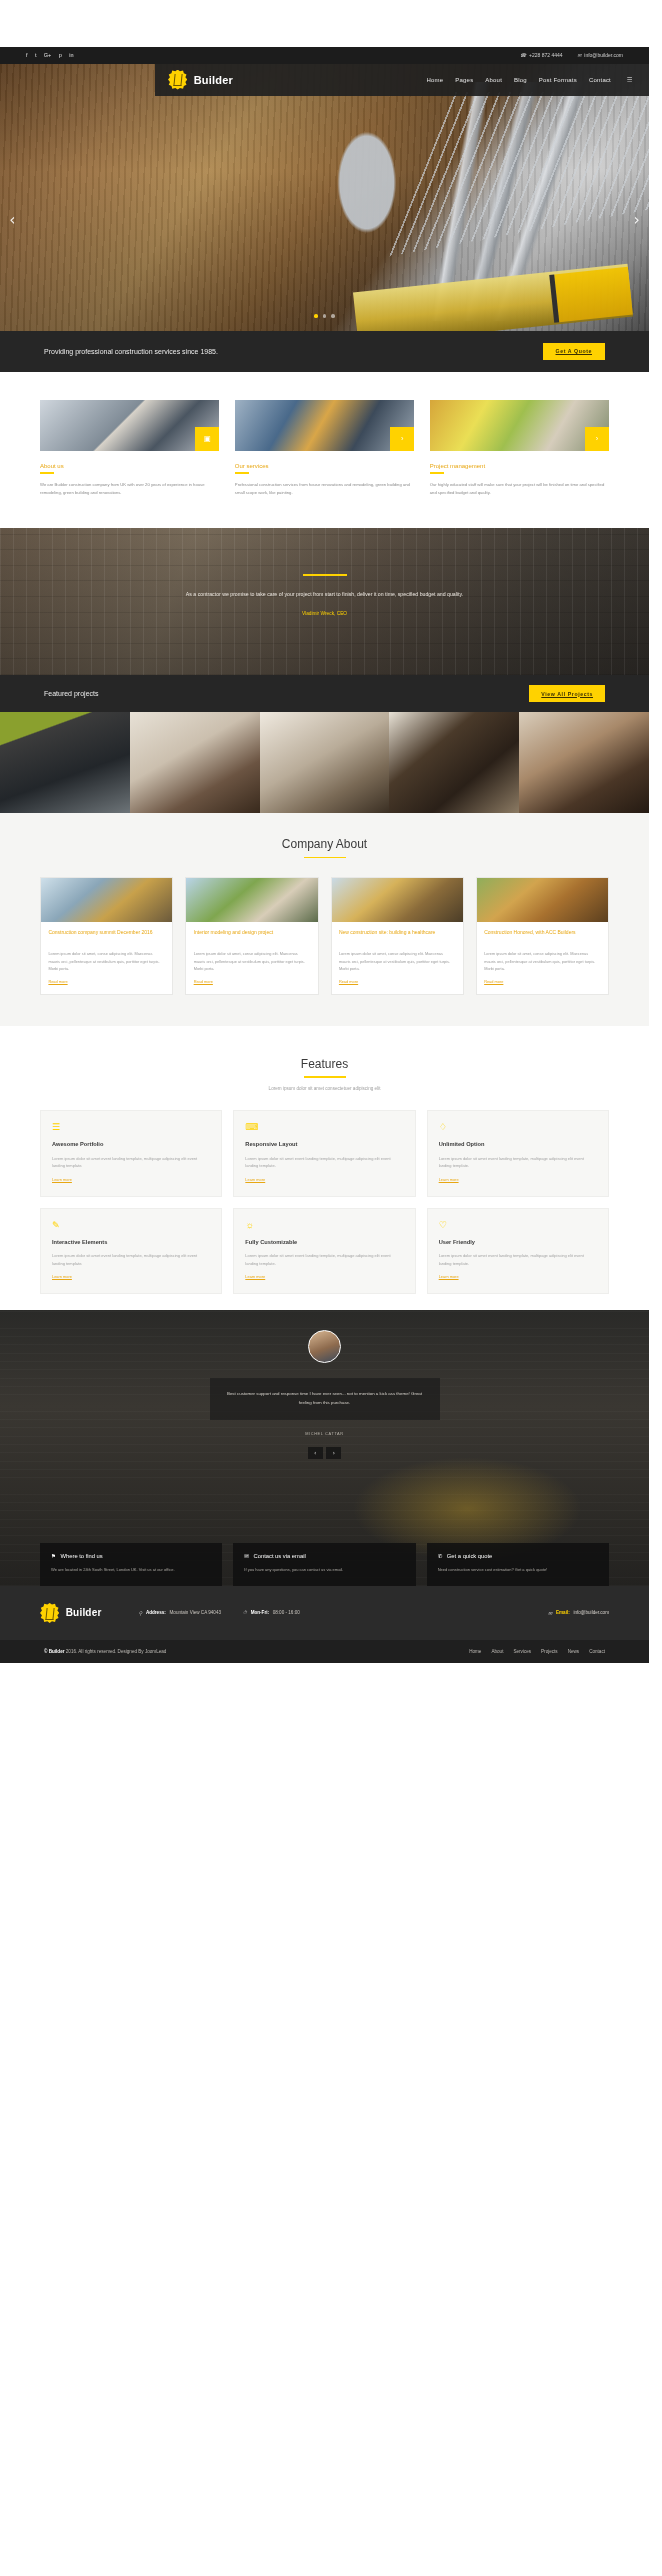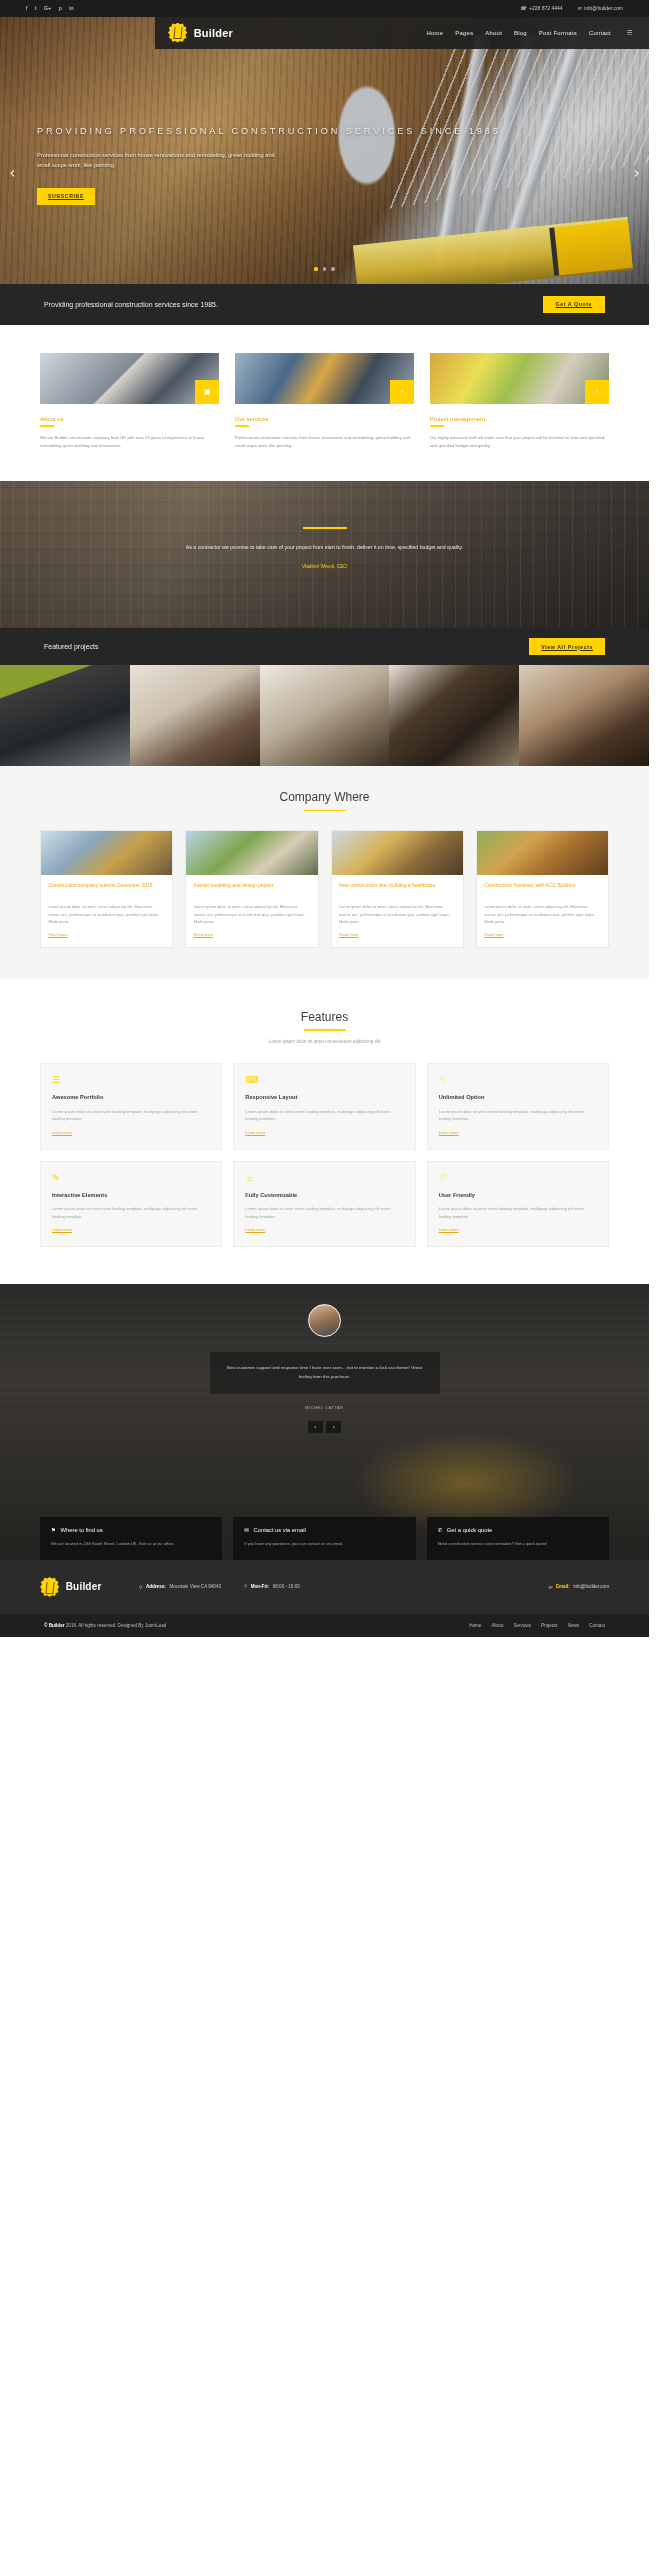--- a/index.html
+++ b/index.html
@@ -2,21 +2,21 @@
 <html style="font-size:14.7px"><head>
 <meta charset="utf-8">
 <style>
   * { box-sizing: border-box; margin:0; padding:0; }
   body {
     width:662px; height:2576px;
     font-family:"Liberation Sans", sans-serif;
     background:#fff; color:#333; overflow:hidden;
     -webkit-font-smoothing:antialiased;
   }
-  .page { width:649px; position:relative; }
+  .page { width:649px; position:relative;margin-top:47px; }
 
   
   .topbar { height:16.6px; background:#1c1c1c; display:flex; align-items:center;
             padding:0 26px; font-size:5px; color:#cfcfcf; }
   .social { display:flex; gap:7.4px; align-items:center; }
   .social span { font-size:5.5px; color:#e4e4e4; line-height:1; }
   .topbar-right { margin-left:auto; display:flex; gap:14.7px; align-items:center; }
   .topbar-right span { display:flex; align-items:center; gap:2.8px; font-size:5px; }
   .ic { font-size:5px; color:#bdbdbd; }
 
@@ -130,21 +130,21 @@
   .n1{background:linear-gradient(140deg,#cfe0ea,#8aa6b8 35%,#c8a14b 60%,#6b5a3c);}
   .n2{background:linear-gradient(140deg,#b9d4e8,#7fa64f 40%,#d8cdb8 66%,#5b6b4a);}
   .n3{background:linear-gradient(140deg,#c9dae6,#d6b25a 38%,#8a6b3a 66%,#4b3d28);}
   .n4{background:linear-gradient(140deg,#8fae5b,#d2a44e 35%,#a8712f 60%,#5b3f1f);}
   .ncard .body{padding:7.4px 7.4px 10px;}
   .ncard h5{font-size:5px;color:#e8a712;font-weight:normal;line-height:1.55;min-height:14.7px;}
   .ncard p{font-size:3.9px;line-height:1.9;color:#9a9a9a;margin-top:6.4px;}
   .ncard .more{font-size:3.9px;color:#e8a712;margin-top:6.4px;display:block;}
 
   
-  .features{background:#fff;padding:31px 40px 37px;}
+  .features{background:#fff;padding:31px 40px 16px;}
   .features h2{text-align:center;font-size:12px;font-weight:normal;color:#3b3b3b;}
   .features .hrule{width:42px;height:1.8px;background:#ffd200;margin:5.5px auto 8.3px;}
   .features .lead{text-align:center;font-size:4.6px;color:#a0a0a0;margin-bottom:18.4px;}
   .fgrid{display:flex;flex-wrap:wrap;gap:11px;}
   .fcard{width:calc((100% - 22px)/3);background:#f7f7f5;border:0.9px solid #eeeeec;padding:12px 11px 14px;}
   .fcard .fi{color:#ffd200;font-size:9.2px;line-height:1;}
   .fcard h4{font-size:5.7px;color:#3b3b3b;margin-top:9.2px;}
   .fcard p{font-size:4px;line-height:1.95;color:#a3a3a3;margin-top:7.4px;}
   .fcard .more{font-size:3.9px;color:#e8a712;margin-top:6.4px;display:block;}
 
@@ -228,25 +228,20 @@
         <a href="#">Home</a>
         <a href="#">Pages</a>
         <a href="#">About</a>
         <a href="#">Blog</a>
         <a href="#">Post Formats</a>
         <a href="#">Contact</a>
         <span class="nav-burger">☰</span>
       </div>
     </div>
 
-    <div class="hero-inner">
-      <div class="hero-title">PROVIDING PROFESSIONAL CONSTRUCTION SERVICES SINCE 1985</div>
-      <div class="hero-sub">Professional construction services from house renovations and remodeling, green building and small scope work, like painting.</div>
-      <a class="btn-yellow" href="#">SUBSCRIBE</a>
-    </div>
 
     <div class="arrow l">‹</div>
     <div class="arrow r">›</div>
     <div class="dots">
       <i class="on"></i>
       <i></i>
       <i></i>
     </div>
   </div>
 
@@ -297,21 +292,21 @@
 
   <div class="gallery">
     <div class="g1"></div>
     <div class="g2"></div>
     <div class="g3"></div>
     <div class="g4"></div>
     <div class="g5"></div>
   </div>
 
   <div class="news">
-    <h2>Company Where</h2>
+    <h2>Company About</h2>
     <div class="hrule"></div>
     <div class="news-grid">
       <div class="ncard">
         <div class="thumb n1"></div>
         <div class="body">
           <h5>Construction company summit December 2016</h5>
           <p>Lorem ipsum dolor sit amet, conse adipiscing elit. Maecenas mauris orci, pellentesque at vestibulum quis, porttitor eget turpis. Morbi porta.</p>
           <a class="more" href="#">Read more</a>
         </div>
       </div>

